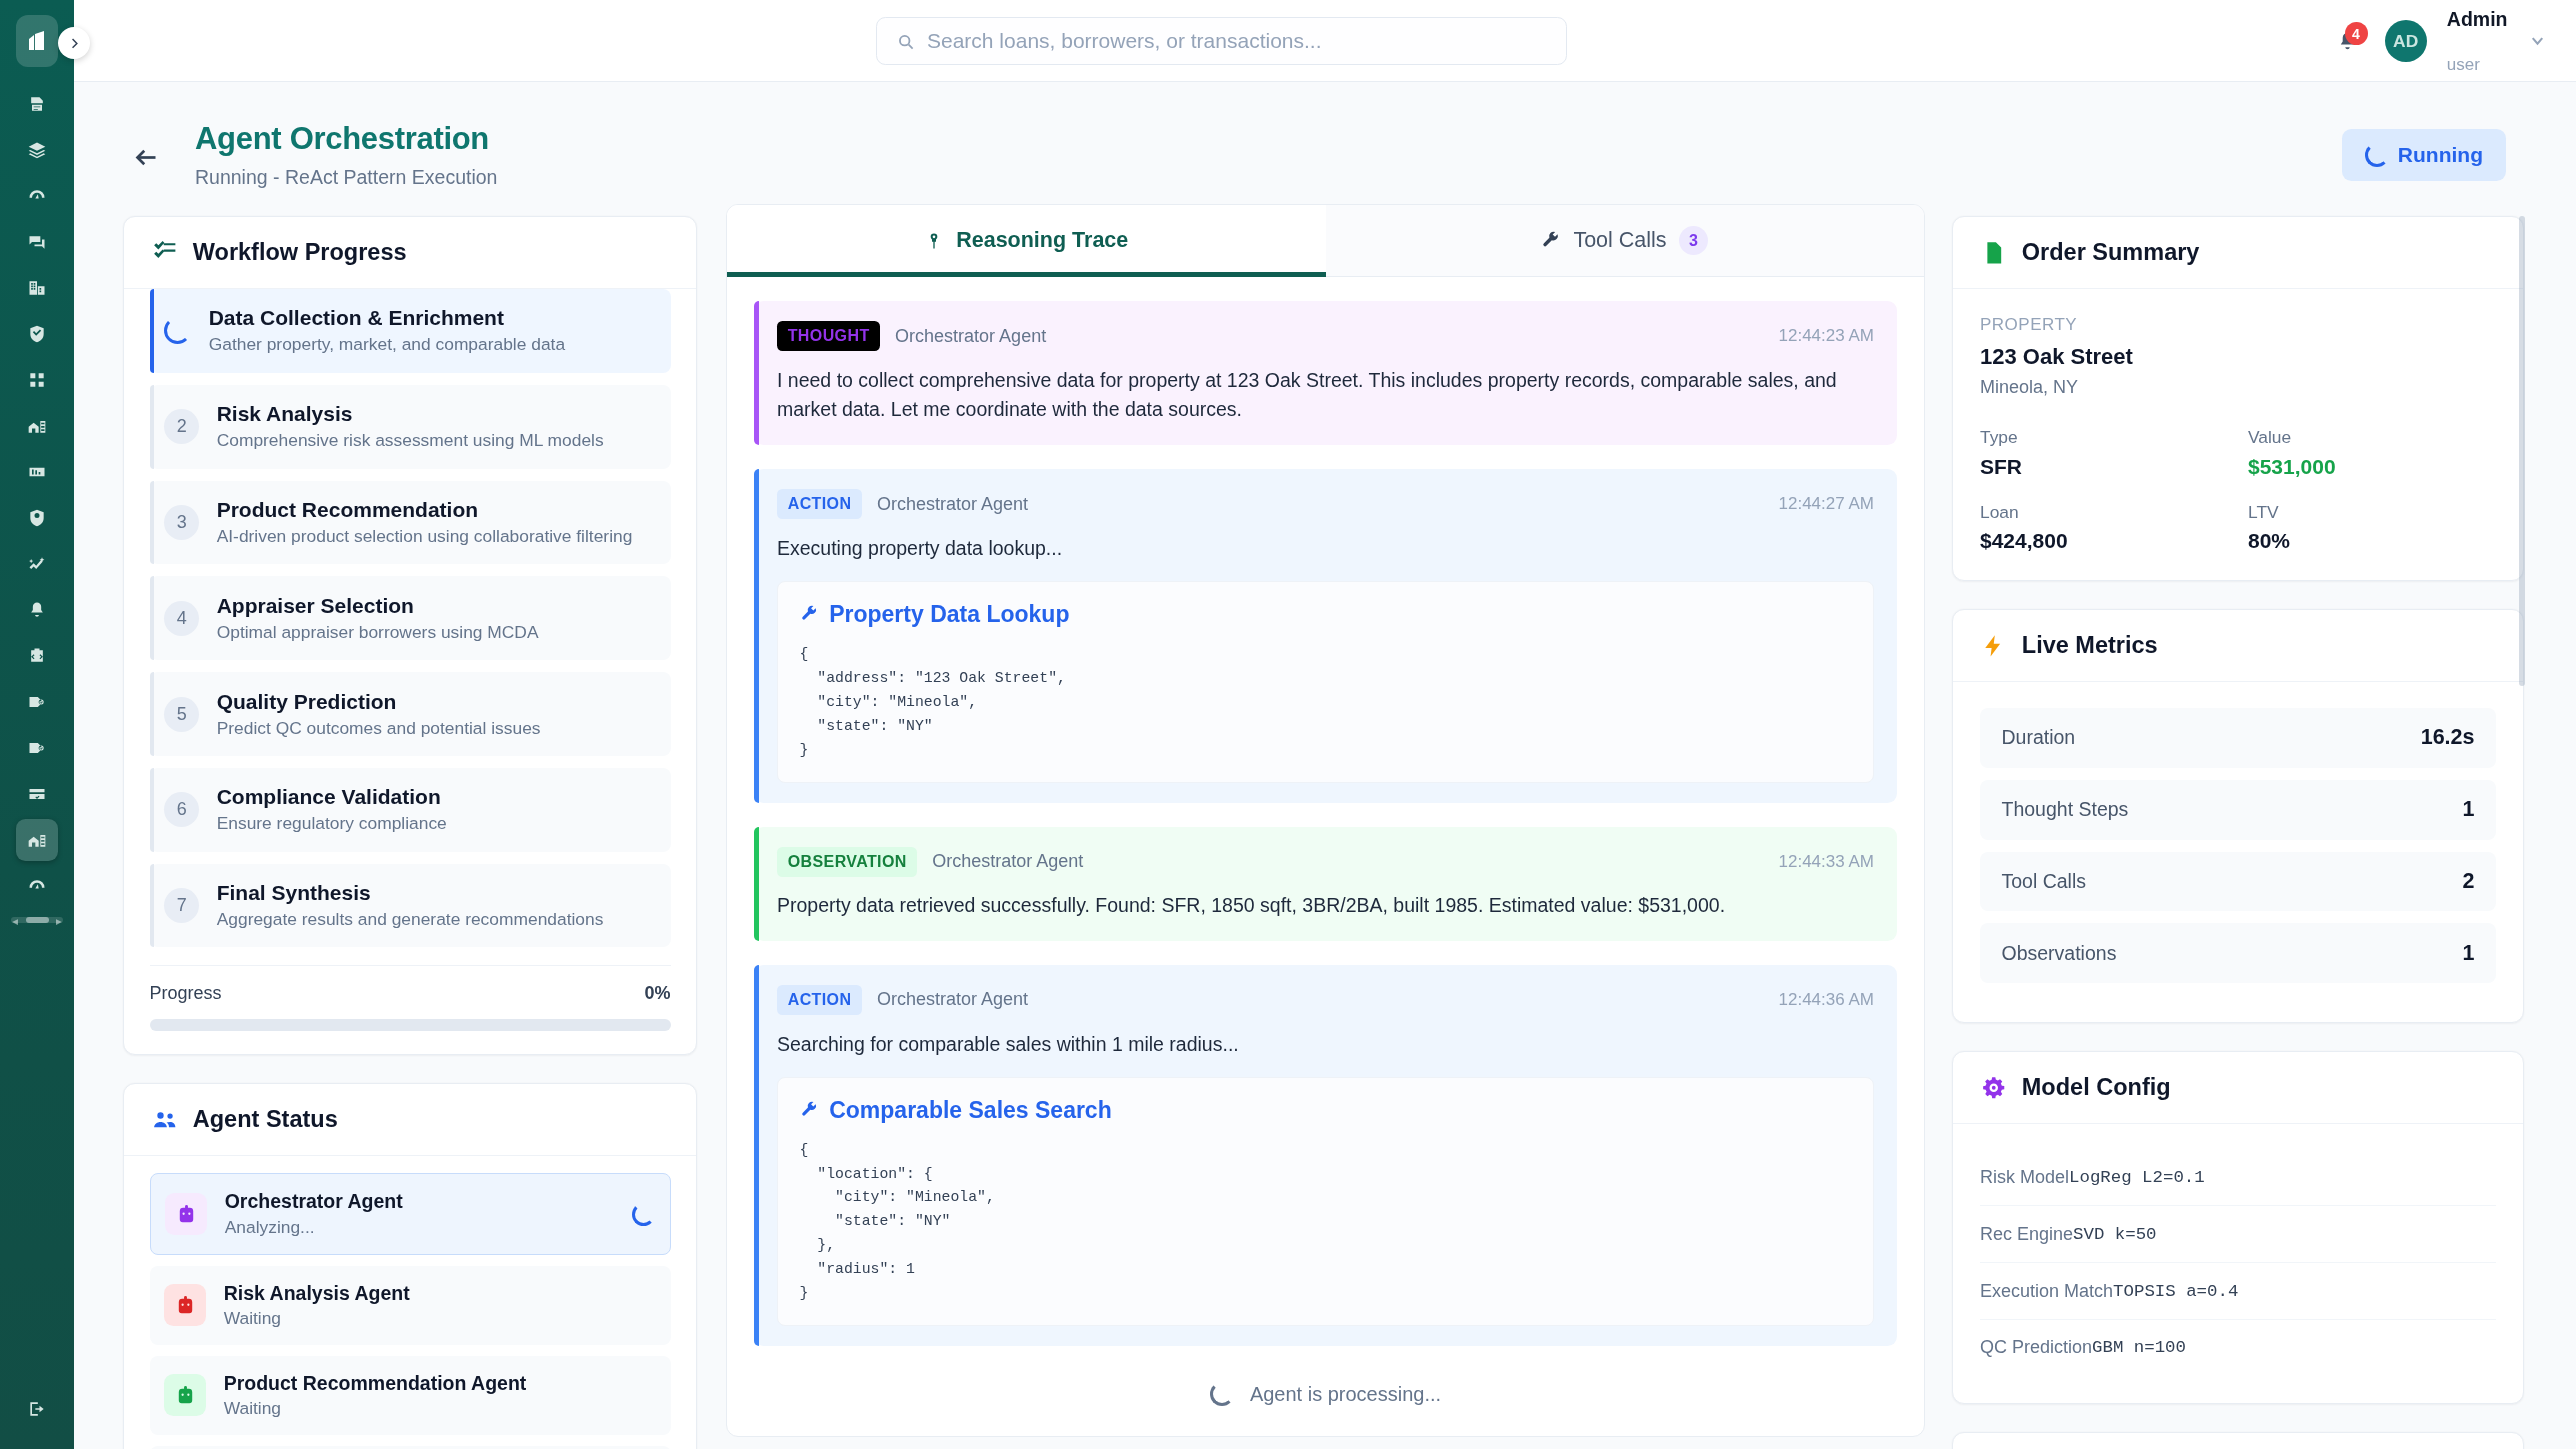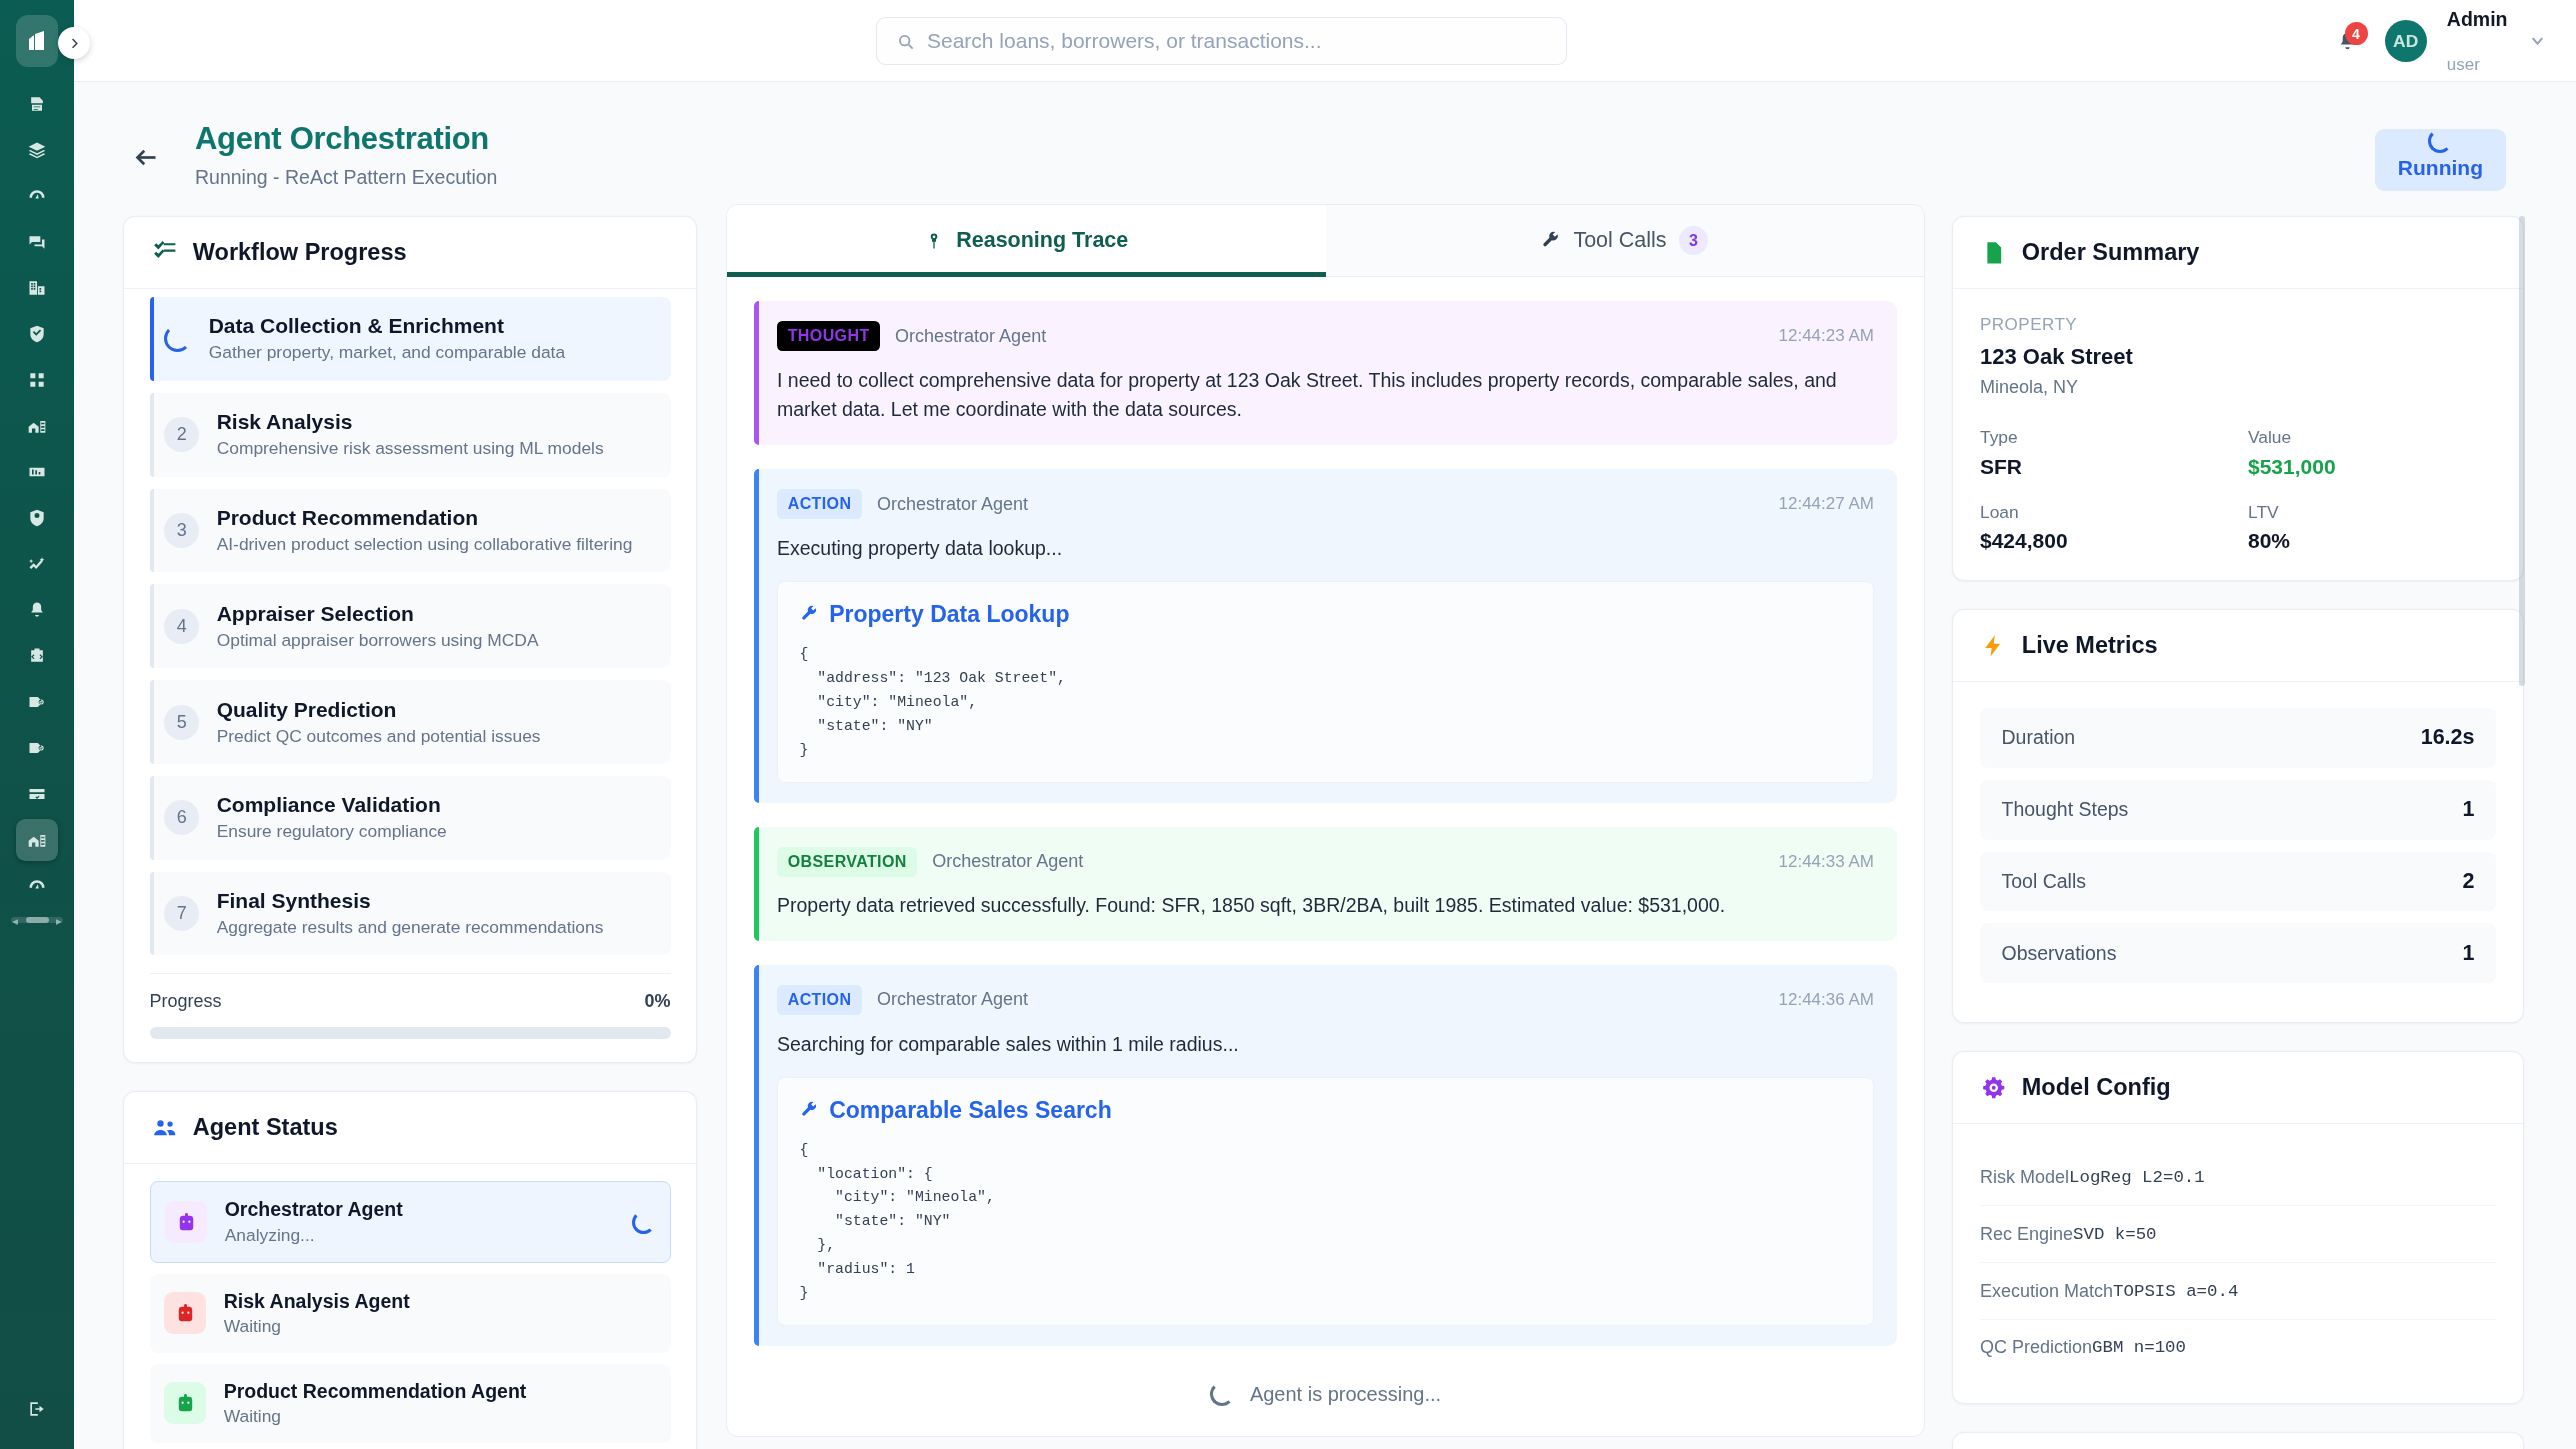--- a/index.html
+++ b/index.html
@@ -81,22 +81,22 @@
   #user-role { font-size: 17px; color: #94a3b8; }
   #user-caret svg { width: 19px; height: 19px; stroke: #94a3b8; fill: none; stroke-width: 2.6; }
 
   
   #pagehead { position: absolute; left: 74px; top: 82px; width: 2502px; height: 122px; background: #f8fafc; }
   #back-btn { position: absolute; left: 131px; top: 142px; width: 31px; height: 31px; display:flex; align-items:center; justify-content:center; }
   #back-btn svg { width: 27px; height: 27px; stroke: #334155; fill: none; stroke-width: 2.4; }
   #page-title { position: absolute; left: 195px; top: 121px; font-size: 31px; font-weight: bold; color: #0f766e; letter-spacing: -0.3px; }
   #page-sub { position: absolute; left: 195px; top: 166px; font-size: 19.5px; color: #64748b; }
   #running-pill {
-    position: absolute; right: 70px; top: 129px; height: 62px; padding: 0 23px;
-    background: #dbeafe; border-radius: 9.4px; display: flex; align-items: center; gap: 3px; flex-direction: column;
+    position: absolute; right: 70px; top: 129px; height: 52px; padding: 0 23px;
+    background: #dbeafe; border-radius: 9.4px; display: flex; align-items: center; gap: 9px;
   }
   #running-pill span { font-size: 21px; font-weight: bold; color: #2563eb; }
   .spin { border-radius: 50%; border-style: solid; border-color: #2563eb; border-right-color: transparent; border-top-color: transparent; }
 
   
   .card { background: #fff; border: 0.7px solid #e8edf3; border-radius: 12px; box-shadow: 0 0.7px 2px rgba(15,23,42,.05); }
   .card-head { height: 72px; display: flex; align-items: center; gap: 14.8px; padding: 0 27px; border-bottom: 0.7px solid #eef2f7; }
   .card-head h2 { font-size: 23.5px; font-weight: bold; color: #0f172a; }
   .card-head .ci { width: 27px; height: 27px; flex: none; display:flex; align-items:center; justify-content:center; }
   .card-head .ci svg { width: 25.5px; height: 25.5px; }
@@ -110,21 +110,21 @@
   }
   .step::before { content:""; position:absolute; left:0; top:0; bottom:0; width: 4.7px; border-radius: 8px 0 0 8px; background: #e2e8f0; }
   .step.active { background: #eff6ff; }
   .step.active::before { background: #2563eb; }
   .step-num {
     width: 35px; height: 35px; border-radius: 50%; background: #e8edf5; color: #64748b;
     display:flex; align-items:center; justify-content:center; font-size: 18px; flex:none;
   }
   .step-title { font-size: 21px; font-weight: bold; color: #0f172a; margin-bottom: 4px; }
   .step-desc { font-size: 17.4px; color: #64748b; }
-  #wf-first { padding-top: 17.4px; margin-top: 8px; }
+  #wf-first { padding-top: 17.4px; }
   #progress-row { margin: 17.4px 25.5px 0 25.5px; padding-top: 17.4px; border-top: 0.7px solid #eef2f7; display: flex; justify-content: space-between; align-items: center; }
   #progress-row span { font-size: 18px; color: #334155; }
   #progress-pct { font-weight: bold; }
   #progress-track { margin: 14.8px 25.5px 23px 25.5px; height: 12px; border-radius: 6px; background: #e2e8f0; }
 
   #agentstatus { width: 574px; margin-top: 28px; }
   .agent-row {
     display: flex; align-items: center; gap: 17.4px;
     margin: 0 25.5px 10.7px 25.5px; padding: 16px 14.8px; border-radius: 8px; background: #f8fafc;
   }

